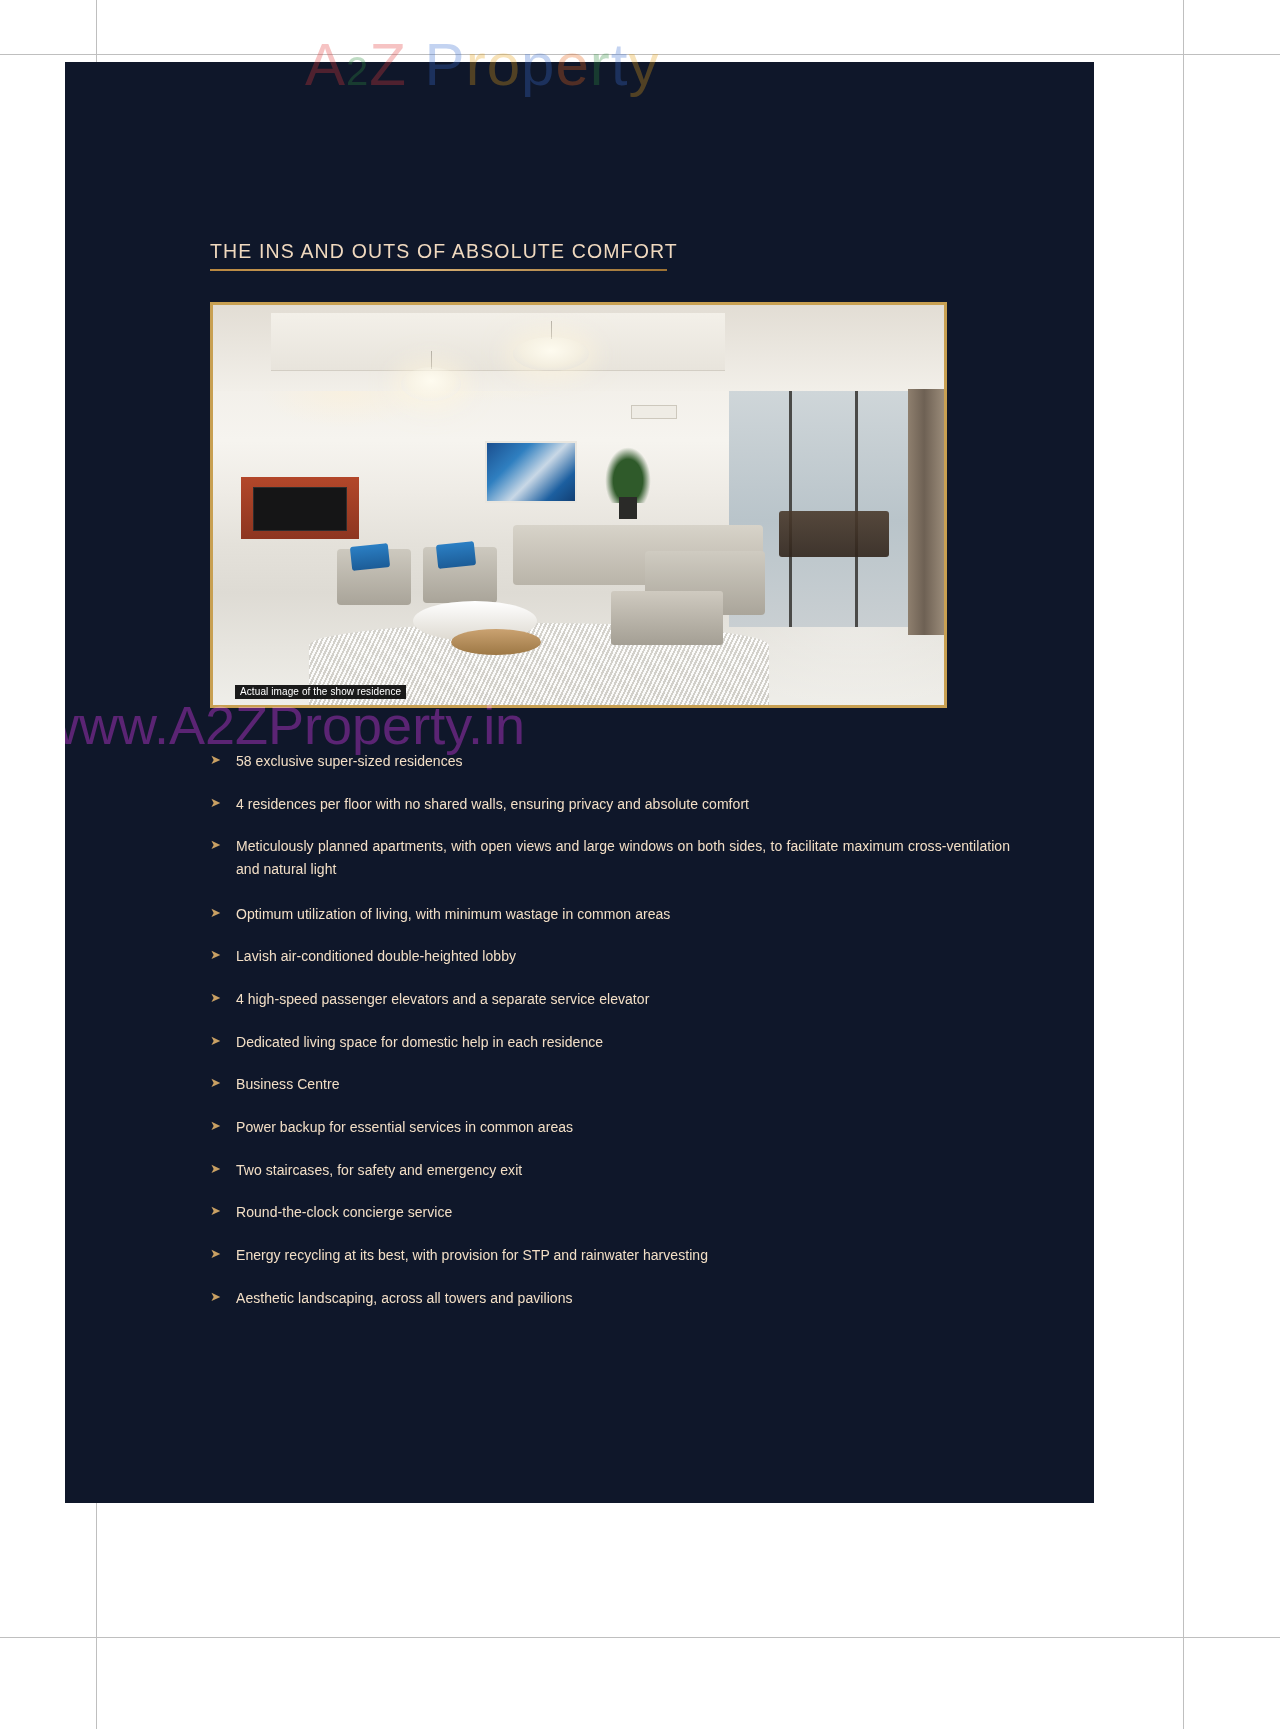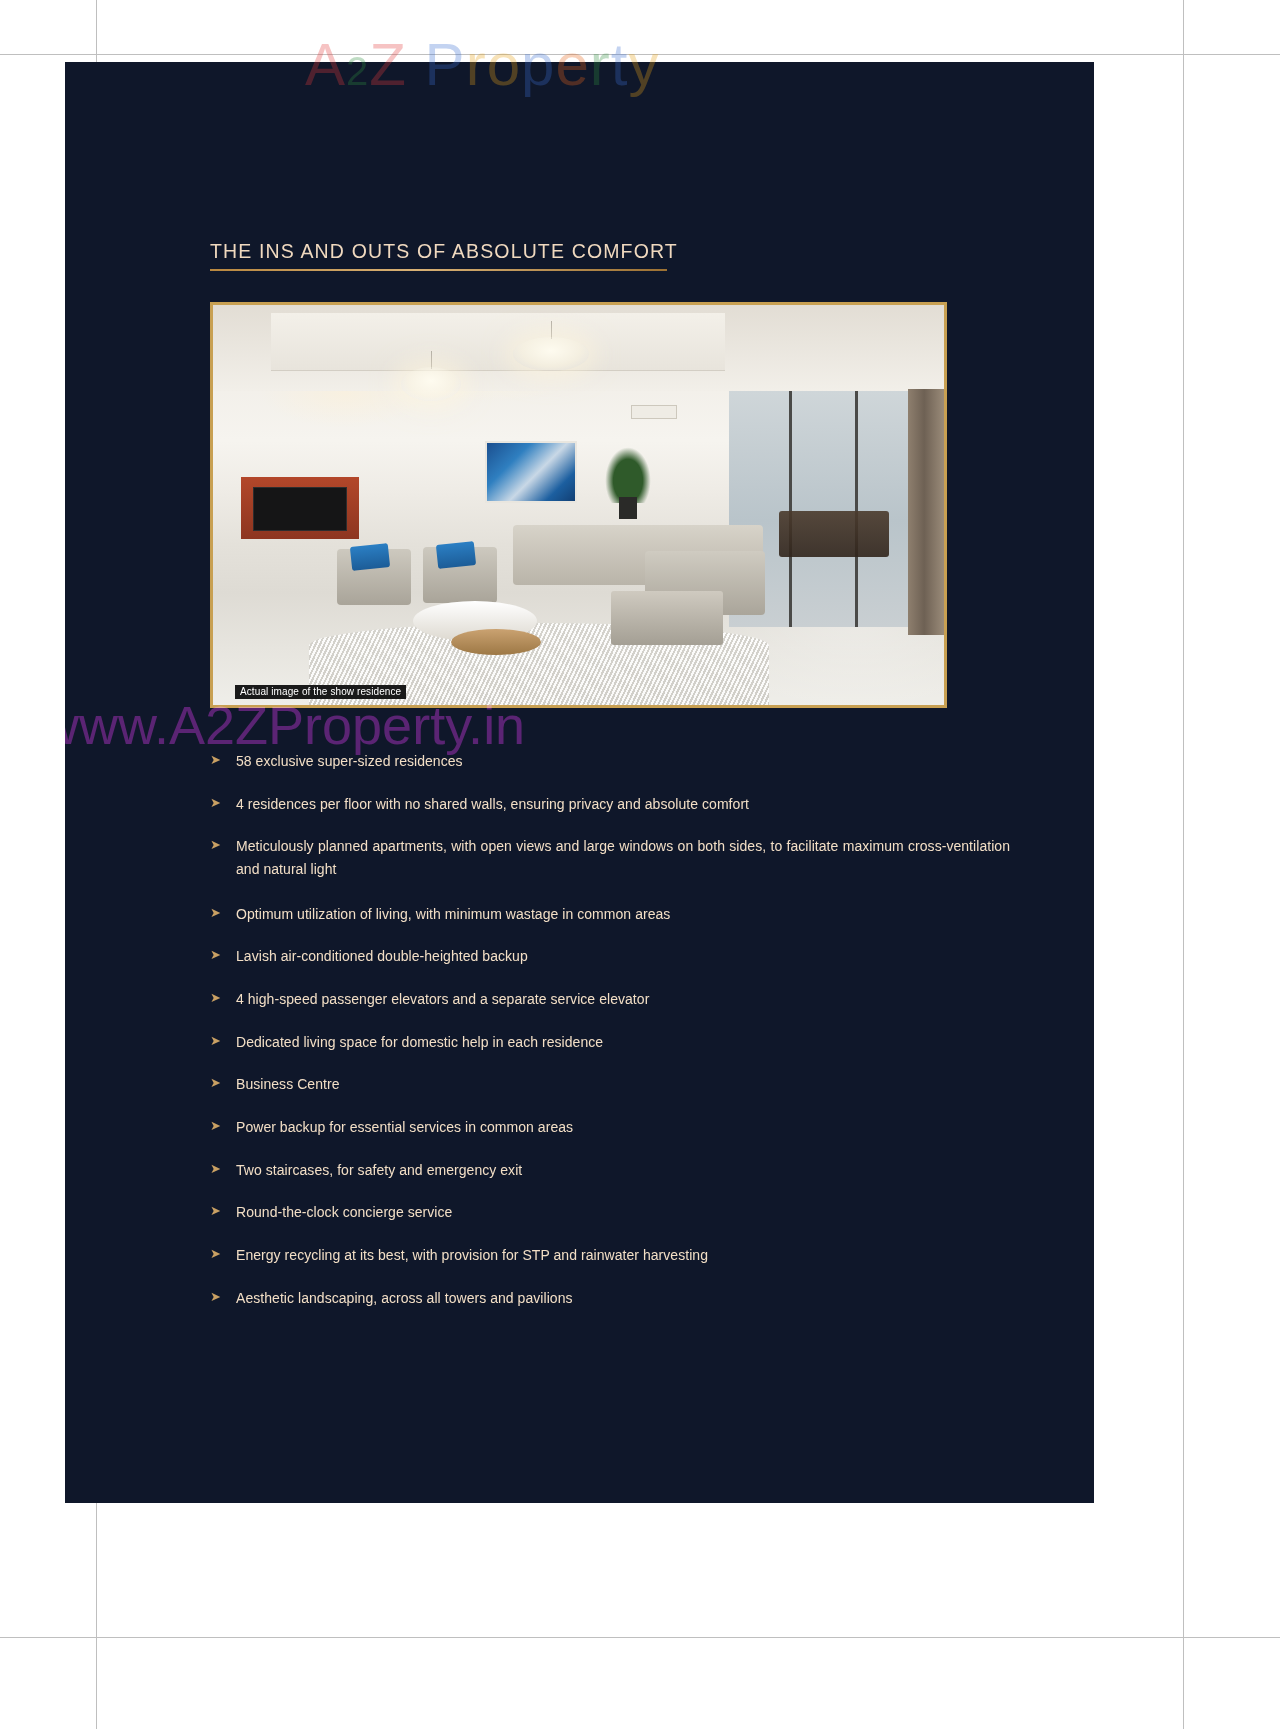--- a/index.html
+++ b/index.html
@@ -371,21 +371,21 @@
         <li class="feature-item two-line">
           <span class="bullet-arrow">➤</span>
           <span class="feature-text justified">Meticulously planned apartments, with open views and large windows on both sides, to facilitate maximum cross-ventilation and natural light</span>
         </li>
         <li class="feature-item">
           <span class="bullet-arrow">➤</span>
           <span class="feature-text">Optimum utilization of living, with minimum wastage in common areas</span>
         </li>
         <li class="feature-item">
           <span class="bullet-arrow">➤</span>
-          <span class="feature-text">Lavish air-conditioned double-heighted backup</span>
+          <span class="feature-text">Lavish air-conditioned double-heighted lobby</span>
         </li>
         <li class="feature-item">
           <span class="bullet-arrow">➤</span>
           <span class="feature-text">4 high-speed passenger elevators and a separate service elevator</span>
         </li>
         <li class="feature-item">
           <span class="bullet-arrow">➤</span>
           <span class="feature-text">Dedicated living space for domestic help in each residence</span>
         </li>
         <li class="feature-item">

